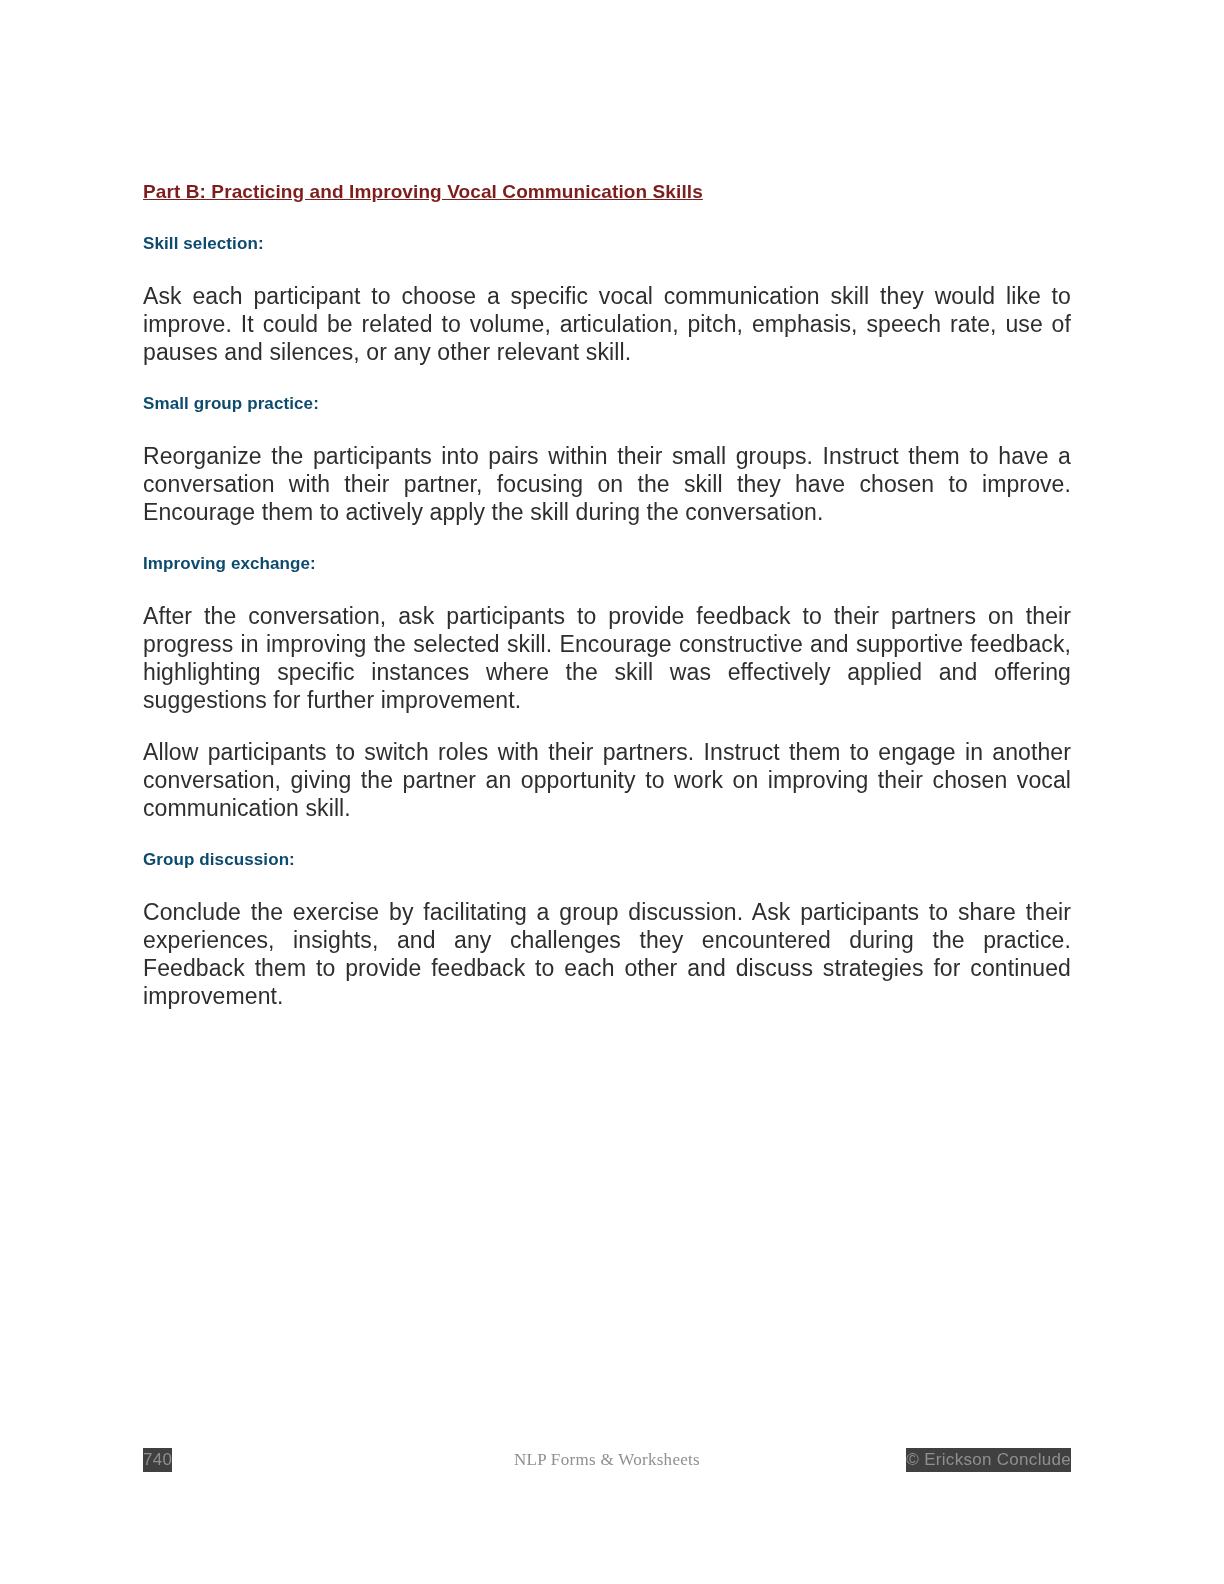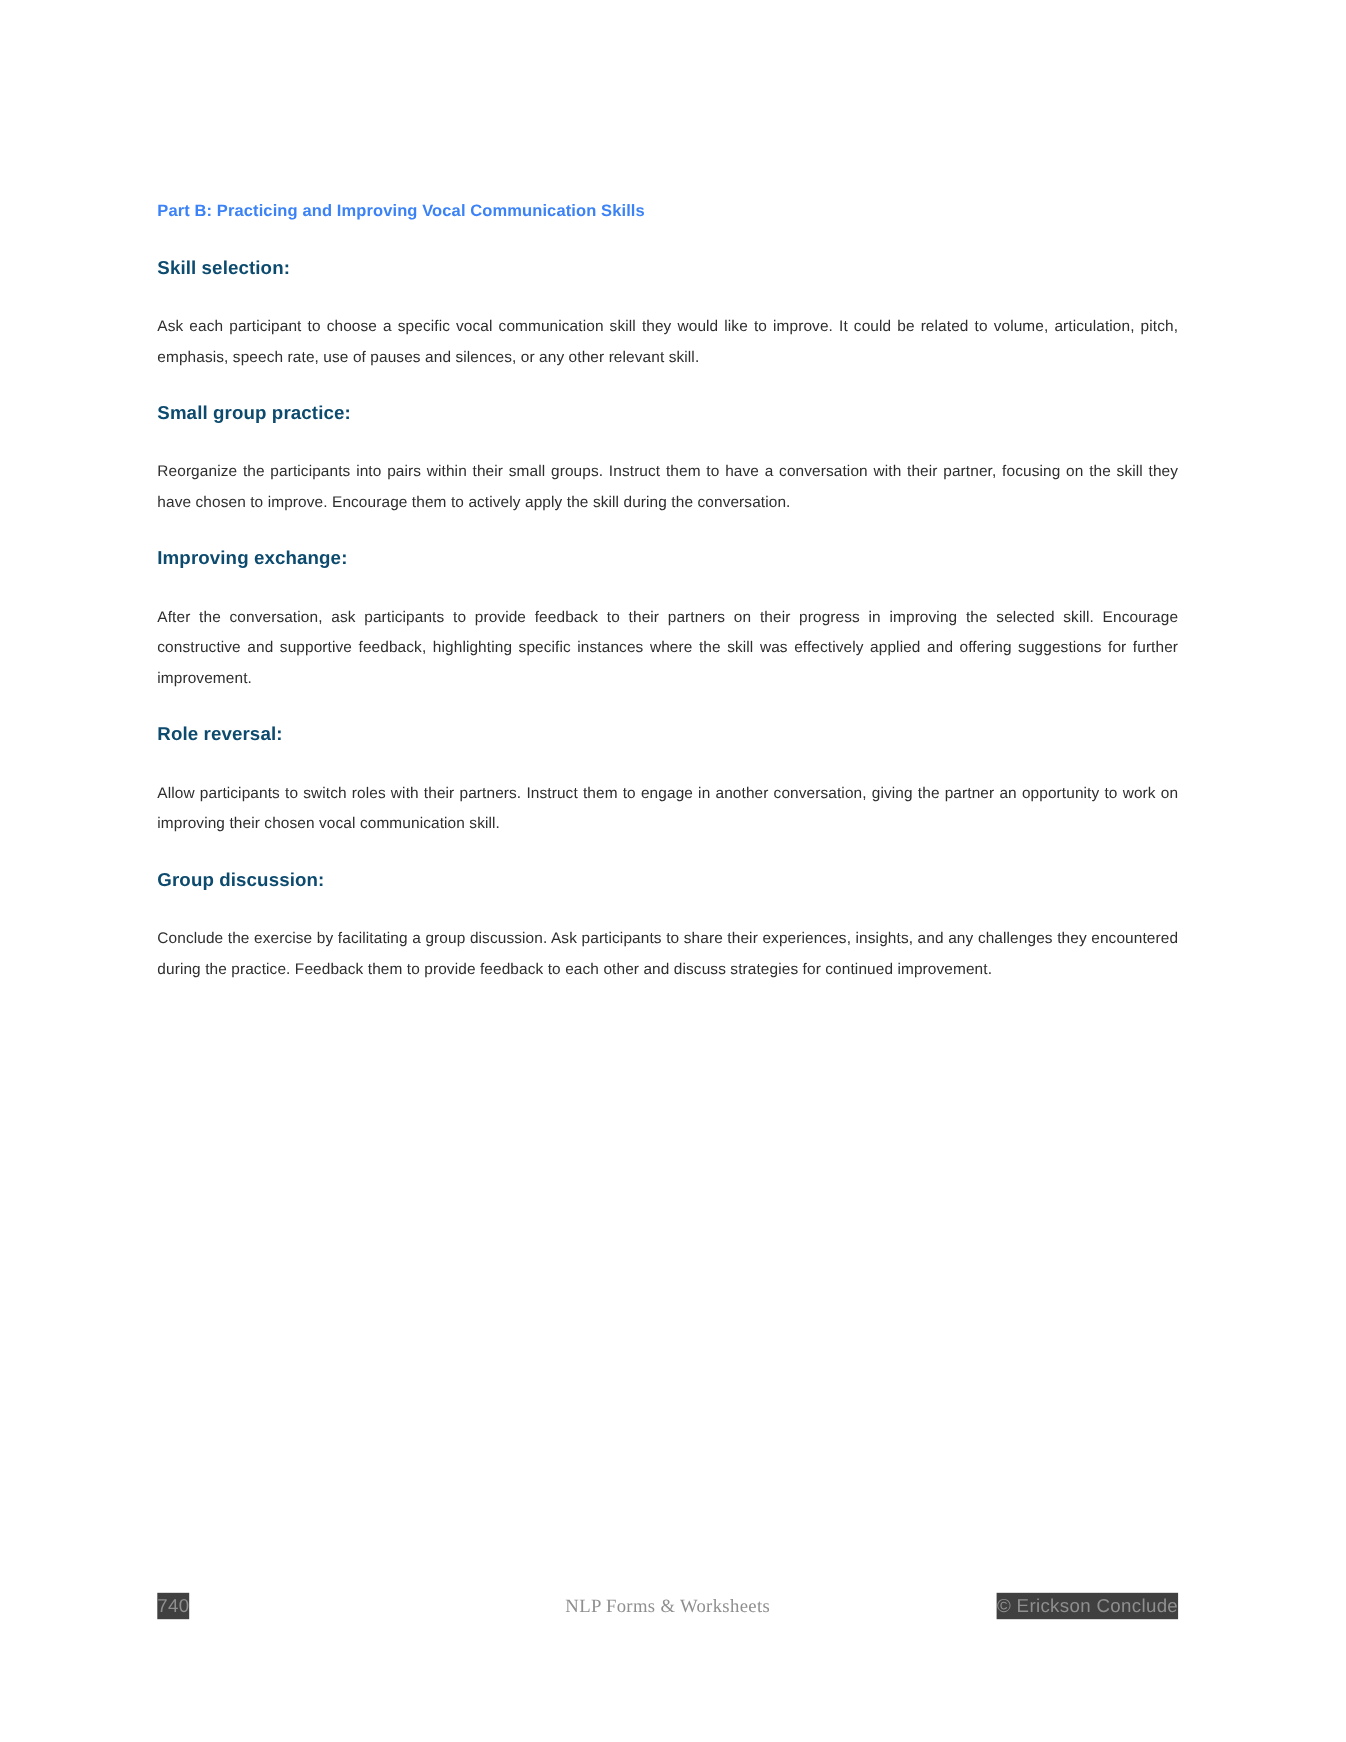--- a/index.html
+++ b/index.html
@@ -20,37 +20,38 @@
     inset: 0;
     background: #ffffff;
   }
   .content {
     position: absolute;
     top: 178px;
     left: 143px;
     width: 928px;
   }
   .doc-title {
-    font-size: 15px;
+    font-size: 19px;
     font-weight: bold;
     line-height: 28px;
     margin: 0 0 24px 0;
-    color: #3b82f6;
+    color: #7f1d1d;
     letter-spacing: 0.1px;
+    text-decoration: underline;
   }
   .section-heading {
     font-size: 17px;
     font-weight: bold;
     line-height: 28px;
     margin: 8px 0 24px 0;
     color: #0c4a6e;
     letter-spacing: 0.1px;
   }
   .section-body {
-    font-size: 14px;
+    font-size: 23px;
     font-weight: 400;
     line-height: 28px;
     margin: 24px 0 24px 0;
     text-align: justify;
     color: #2e2e2e;
     letter-spacing: 0.1px;
   }
   .footer {
     position: absolute;
     top: 1448px;
@@ -88,21 +89,20 @@
 
     <h2 class="section-heading">Skill selection:</h2>
     <p class="section-body">Ask each participant to choose a specific vocal communication skill they would like to improve. It could be related to volume, articulation, pitch, emphasis, speech rate, use of pauses and silences, or any other relevant skill.</p>
 
     <h2 class="section-heading">Small group practice:</h2>
     <p class="section-body">Reorganize the participants into pairs within their small groups. Instruct them to have a conversation with their partner, focusing on the skill they have chosen to improve. Encourage them to actively apply the skill during the conversation.</p>
 
     <h2 class="section-heading">Improving exchange:</h2>
     <p class="section-body">After the conversation, ask participants to provide feedback to their partners on their progress in improving the selected skill. Encourage constructive and supportive feedback, highlighting specific instances where the skill was effectively applied and offering suggestions for further improvement.</p>
 
-    <h2 class="section-heading">Role reversal:</h2>
     <p class="section-body">Allow participants to switch roles with their partners. Instruct them to engage in another conversation, giving the partner an opportunity to work on improving their chosen vocal communication skill.</p>
 
     <h2 class="section-heading">Group discussion:</h2>
     <p class="section-body">Conclude the exercise by facilitating a group discussion. Ask participants to share their experiences, insights, and any challenges they encountered during the practice. Feedback them to provide feedback to each other and discuss strategies for continued improvement.</p>
 
   </div>
 
   <div class="footer">
     <span class="footer-center">NLP Forms &amp; Worksheets</span>
     <span class="footer-left">740</span>

